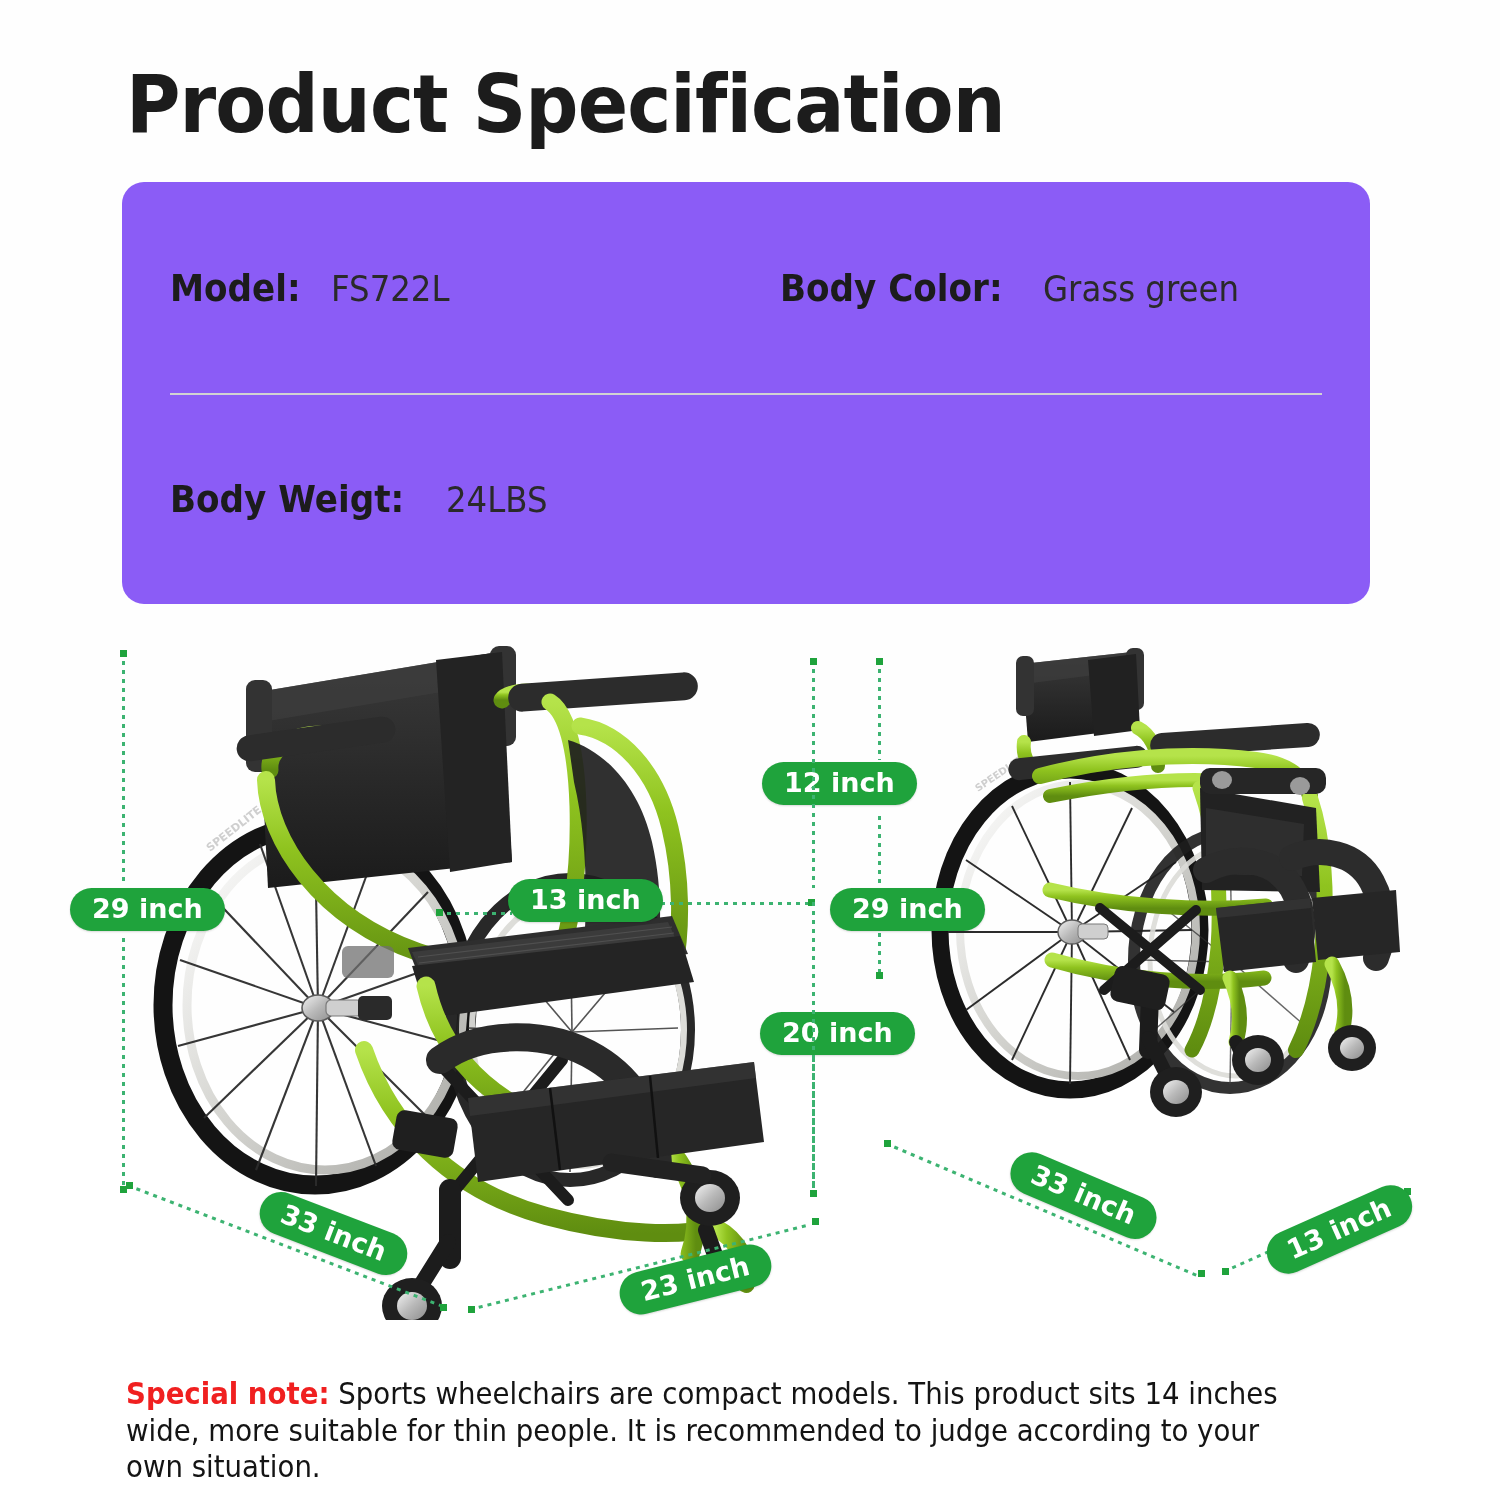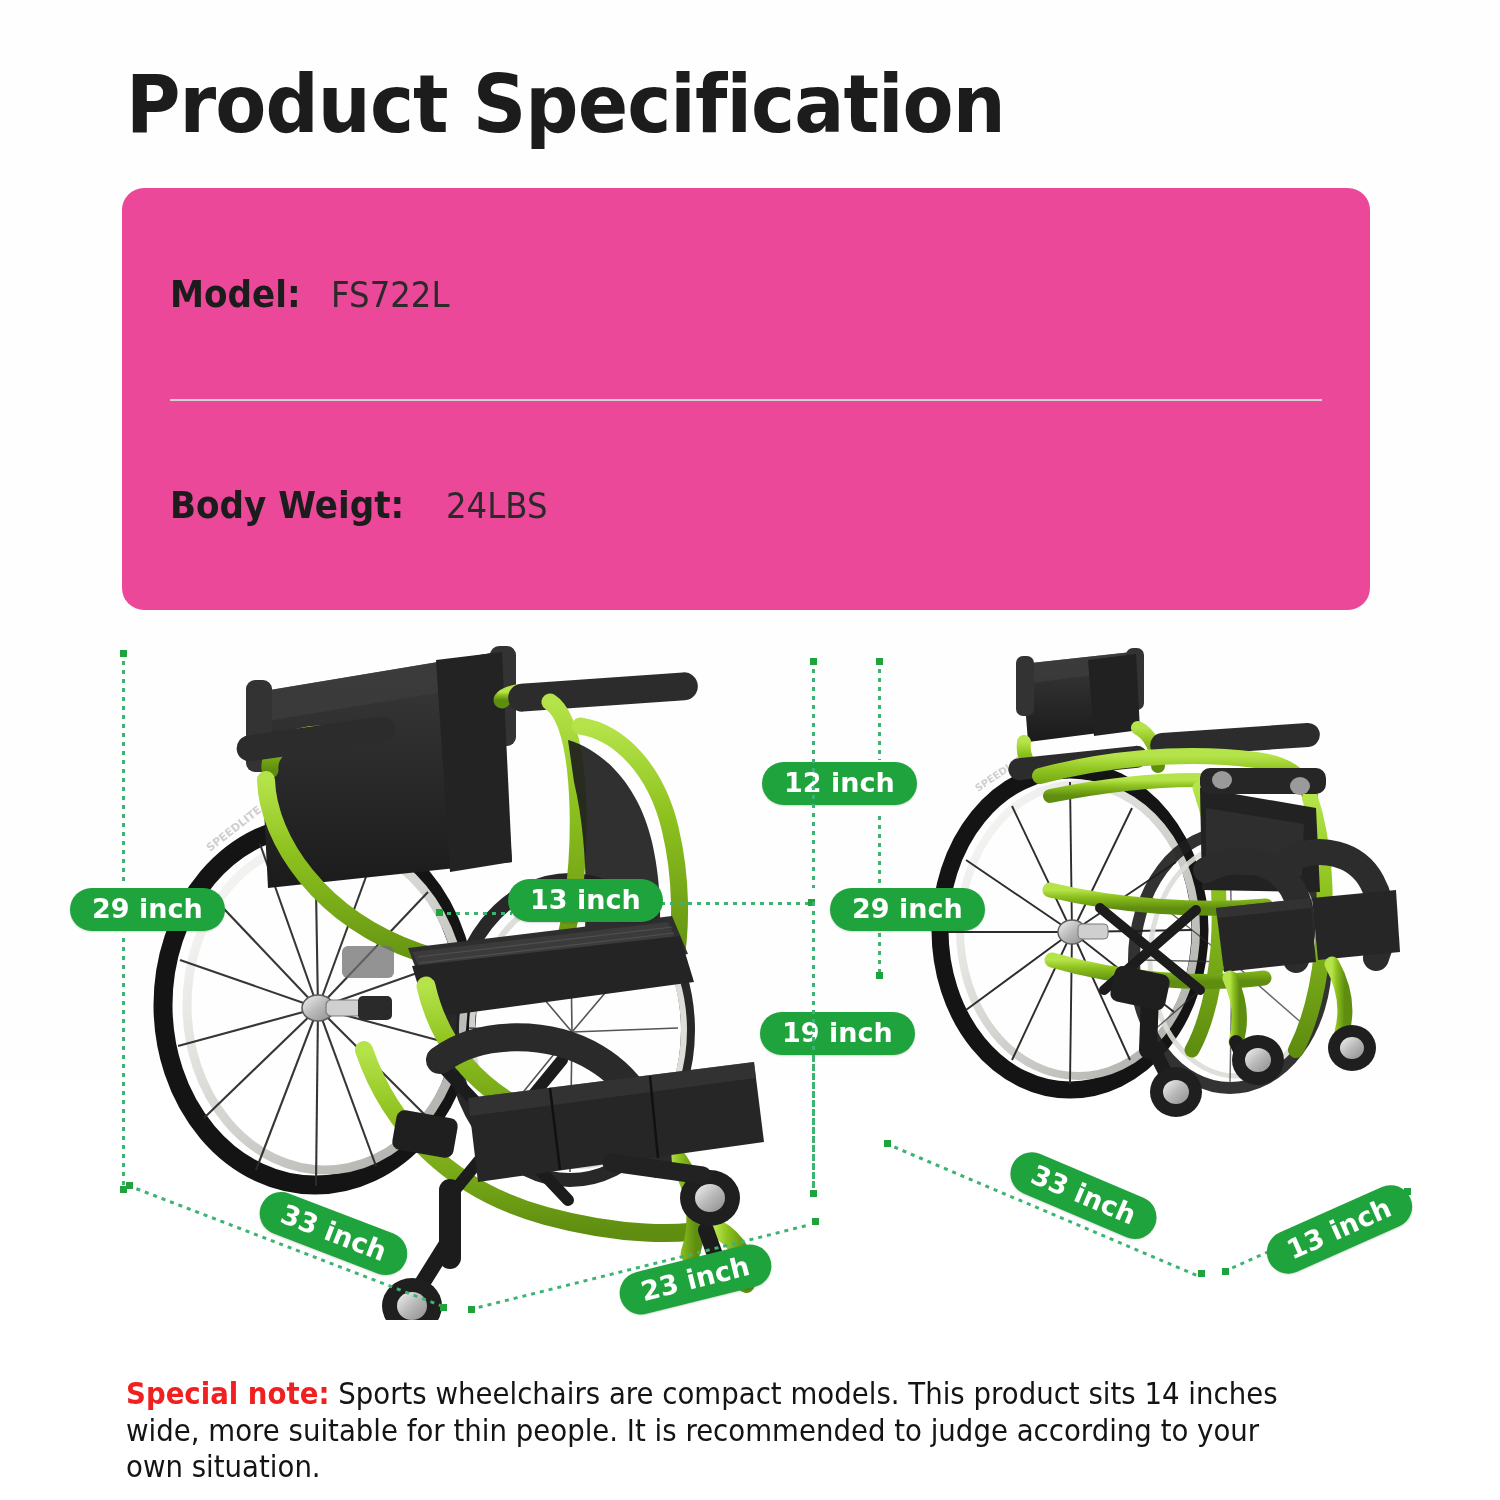--- a/index.html
+++ b/index.html
@@ -25,23 +25,23 @@
     color: #1c1c1c;
     font-family: "DejaVu Sans", sans-serif;
     transform: scaleX(0.93);
     transform-origin: left top;
     white-space: nowrap;
   }
 
   
   #spec-card {
     position: absolute;
-    left: 122px; top: 188px;
+    left: 122px; top: 182px;
     width: 1248px; height: 422px;
-    background: #ec4899;
+    background: #8b5cf6;
     border-radius: 22px;
     padding: 0 48px;
     display: flex;
     flex-direction: column;
   }
   .spec-row {
     flex: 1;
     display: flex;
     align-items: center;
     position: relative;
@@ -151,20 +151,24 @@
 <div id="page">
 
   <div id="page-title">Product Specification</div>
 
   <div id="spec-card">
 
     <div class="spec-row">
       <div class="spec-cell col1">
         <span class="spec-label">Model:</span>
         <span class="spec-value">FS722L</span>
+      </div>
+      <div class="spec-cell">
+        <span class="spec-label">Body Color:</span>
+        <span class="spec-value">Grass green</span>
       </div>
     </div>
 
     <div class="spec-row">
       <div class="spec-cell">
         <span class="spec-label">Body Weigt:</span>
         <span class="spec-value">24LBS</span>
       </div>
     </div>
 
@@ -433,21 +437,21 @@
 
     <div class="dimline horz" style="left:634px; top:282px; width:178px;"></div>
     <div class="endcap" style="left:808px; top:279px;"></div>
     <div class="dimline horz" style="left:438px; top:292px; width:74px;"></div>
     <div class="endcap" style="left:436px; top:289px;"></div>
     <div class="badge" style="left:508px; top:259px;">13 inch</div>
 
     <div class="dimline vert" style="left:812px; top:282px; height:108px;"></div>
     <div class="dimline vert" style="left:812px; top:438px; height:136px;"></div>
     <div class="endcap" style="left:810px; top:570px;"></div>
-    <div class="badge" style="left:760px; top:392px;">19 inch</div>
+    <div class="badge" style="left:760px; top:392px;">20 inch</div>
 
     <div class="dimline diag" style="left:128px; top:564px; width:340px; transform: rotate(21deg);"></div>
     <div class="endcap" style="left:126px; top:562px;"></div>
     <div class="endcap" style="left:440px; top:684px;"></div>
     <div class="badge" style="left:256px; top:592px; transform: rotate(21deg);">33 inch</div>
 
     <div class="dimline diag" style="left:470px; top:688px; width:350px; transform: rotate(-14deg);"></div>
     <div class="endcap" style="left:468px; top:686px;"></div>
     <div class="endcap" style="left:812px; top:598px;"></div>
     <div class="badge" style="left:618px; top:638px; transform: rotate(-14deg);">23 inch</div>

